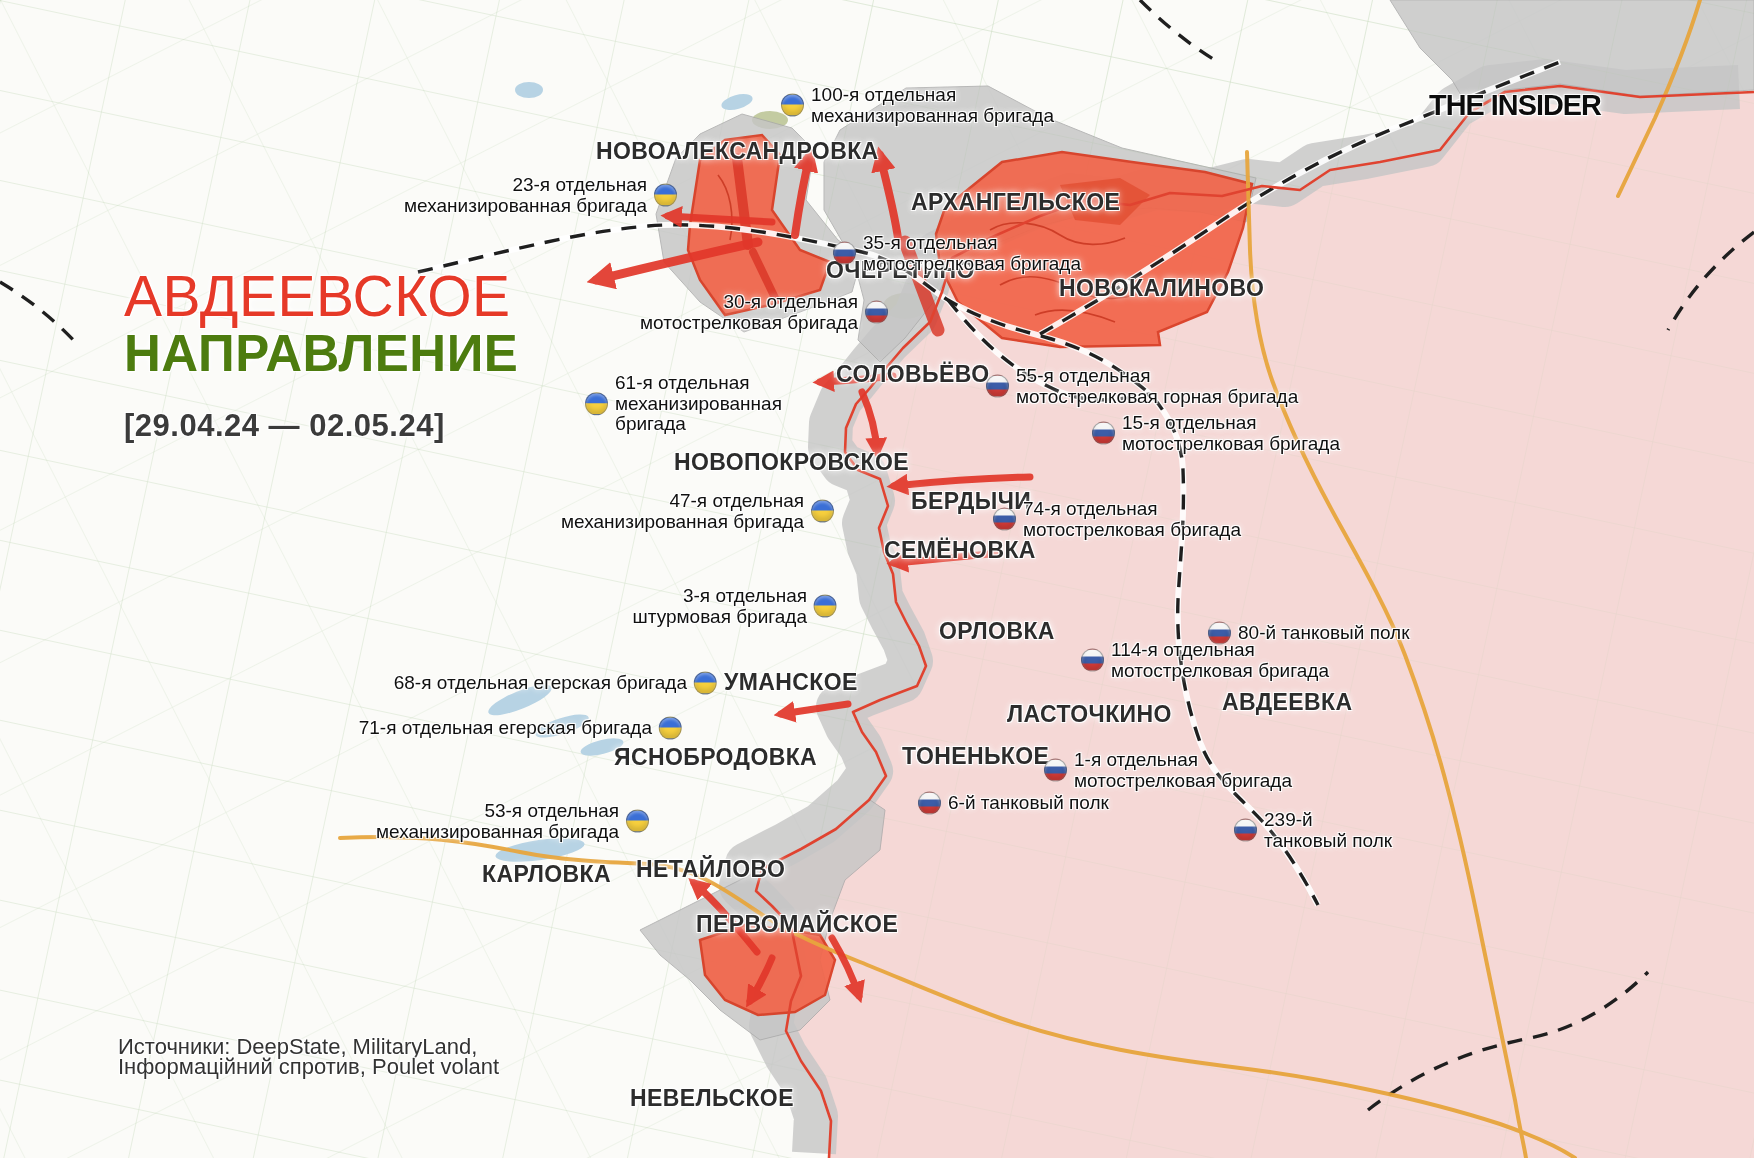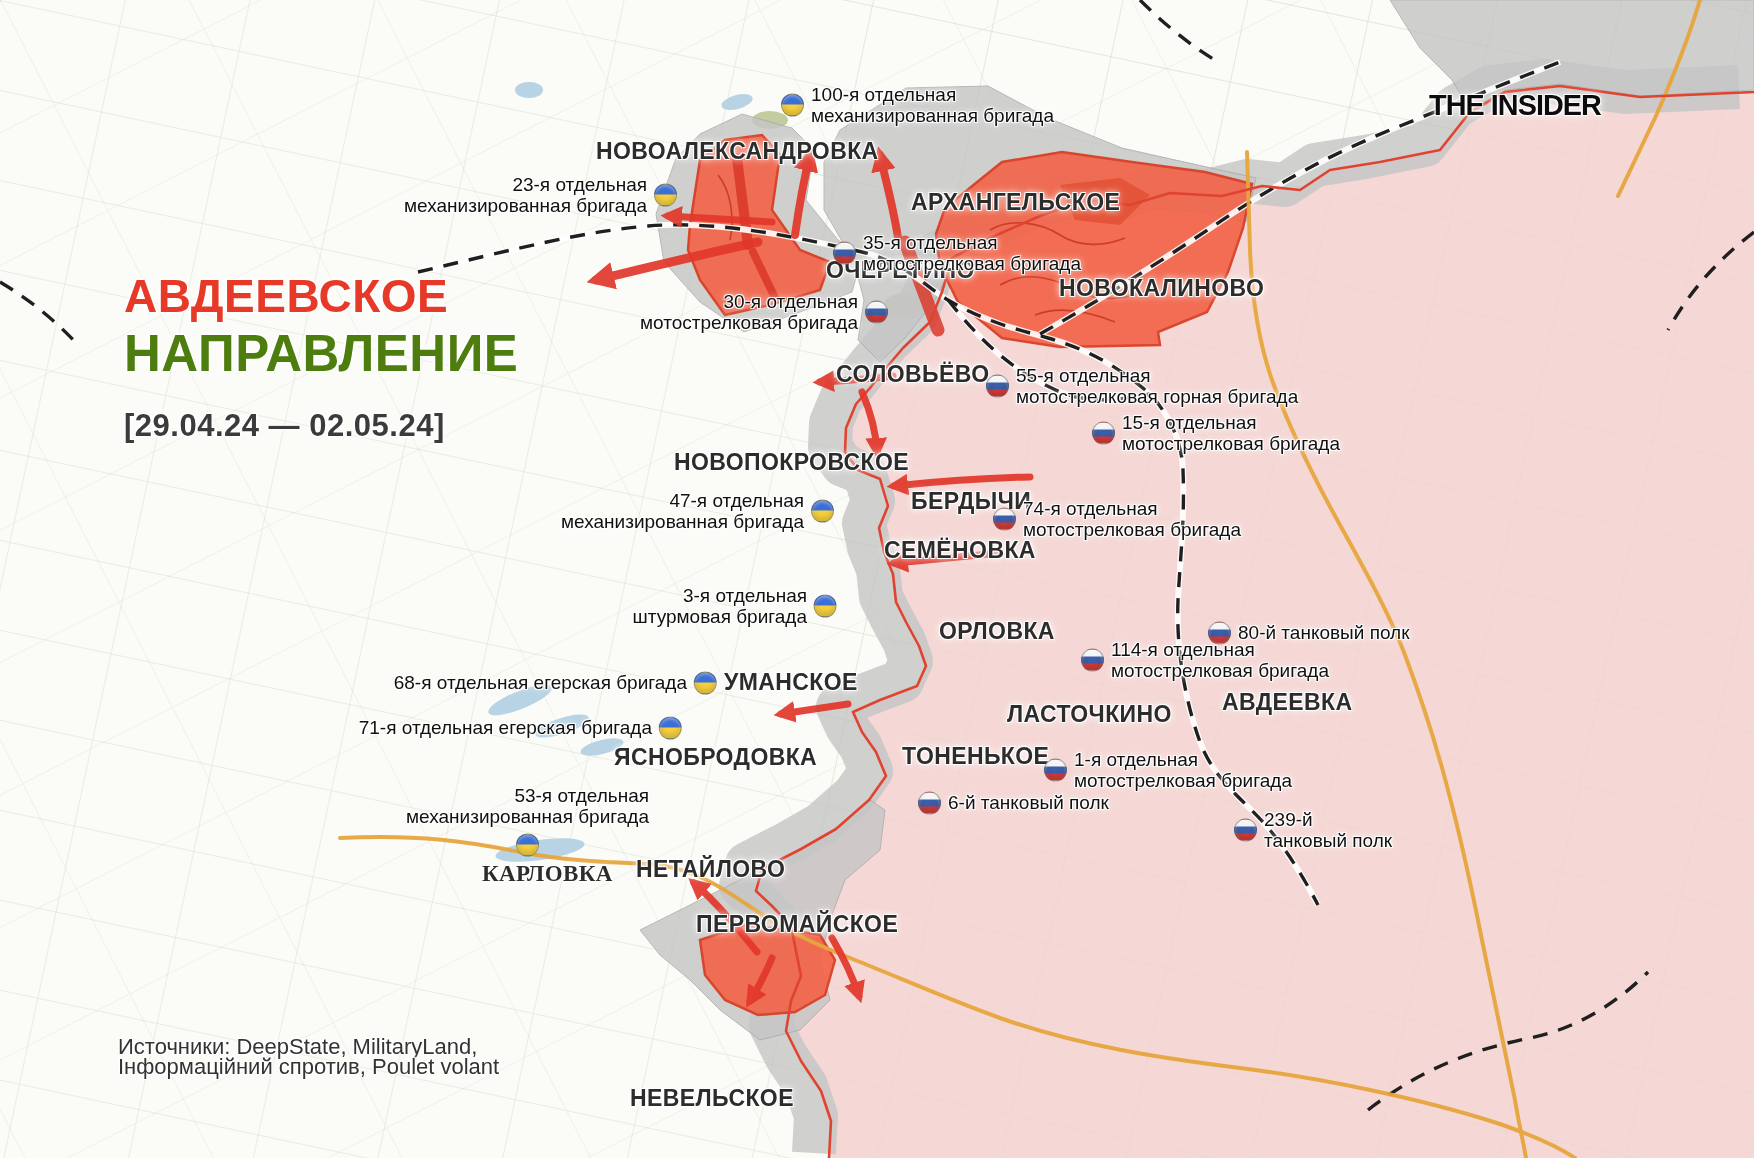--- a/index.html
+++ b/index.html
@@ -12,21 +12,21 @@
   .layer{position:absolute;left:0;top:0;width:100%;height:100%;pointer-events:none;padding-left:11px;}
 
   .halo{
     text-shadow:-1px -1px 0 rgba(255,255,255,.88),1px -1px 0 rgba(255,255,255,.88),
                 -1px 1px 0 rgba(255,255,255,.88),1px 1px 0 rgba(255,255,255,.88),
                 0 0 6px rgba(255,255,255,.95),0 0 10px rgba(255,255,255,.6);
   }
 
   
   .map-title{position:absolute;left:124px;top:268px;}
-  .map-title .t1{font-size:46px;line-height:57px;font-weight:bold;color:var(--title-red,#e63928);letter-spacing:.5px;}
+  .map-title .t1{font-size:57px;line-height:57px;font-weight:normal;color:var(--title-red,#e63928);letter-spacing:.5px;}
   .map-title .t2{font-size:51px;line-height:57px;font-weight:bold;color:#4d7c0f;letter-spacing:.5px;}
   .map-title .dates{margin-top:26px;font-size:31px;font-weight:bold;color:#3b3b3b;letter-spacing:.5px;}
 
   
   .logo{position:absolute;left:1429px;top:88px;font-size:30px;font-weight:bold;color:#0c0c0c;
         letter-spacing:-1px;transform:scaleX(.96);transform-origin:left top;}
 
   
   .sources{position:absolute;left:118px;top:1037px;font-size:22px;line-height:19.5px;color:#333;}
 
@@ -173,21 +173,21 @@
       <div class="town halo" style="left: 836px; top: 361px;">СОЛОВЬЁВО</div>
       <div class="town halo" style="left: 674px; top: 449px;">НОВОПОКРОВСКОЕ</div>
       <div class="town halo" style="left: 911px; top: 488px;">БЕРДЫЧИ</div>
       <div class="town halo" style="left: 884px; top: 537px;">СЕМЁНОВКА</div>
       <div class="town halo" style="left: 939px; top: 618px;">ОРЛОВКА</div>
       <div class="town halo" style="left: 724px; top: 669px;">УМАНСКОЕ</div>
       <div class="town halo" style="left: 1007px; top: 701px;">ЛАСТОЧКИНО</div>
       <div class="town halo" style="left: 1222px; top: 689px;">АВДЕЕВКА</div>
       <div class="town halo" style="left: 902px; top: 743px;">ТОНЕНЬКОЕ</div>
       <div class="town halo" style="left: 614px; top: 744px;">ЯСНОБРОДОВКА</div>
-      <div class="town halo" style="left: 482px; top: 861px; font-family: Liberation Serif, serif;">КАРЛОВКА</div>
+      <div class="town halo" style="left: 482px; top: 861px;">КАРЛОВКА</div>
       <div class="town halo" style="left: 636px; top: 856px;">НЕТАЙЛОВО</div>
       <div class="town halo" style="left: 696px; top: 911px;">ПЕРВОМАЙСКОЕ</div>
       <div class="town halo" style="left: 630px; top: 1085px;">НЕВЕЛЬСКОЕ</div>
     </div>
 
   <div class="layer">
       <div class="unit flag-left" style="left: 781px; transform: translateY(-50%); top: 105px;">
         <span class="flag ua"></span>
         <span class="unit-text halo">
           <span>100-я отдельная</span>
@@ -208,20 +208,28 @@
           <span>мотострелковая бригада</span>
         </span>
       </div>
       <div class="unit flag-right" style="left: 888px; transform: translate(-100%, -50%); top: 312px;">
         <span class="unit-text halo">
           <span>30-я отдельная</span>
           <span>мотострелковая бригада</span>
         </span>
         <span class="flag ru"></span>
       </div>
+      <div class="unit flag-left" style="left: 585px; transform: translateY(-50%); top: 404px;">
+        <span class="flag ua"></span>
+        <span class="unit-text halo">
+          <span>61-я отдельная</span>
+          <span>механизированная</span>
+          <span>бригада</span>
+        </span>
+      </div>
       <div class="unit flag-left" style="left: 986px; transform: translateY(-50%); top: 386px;">
         <span class="flag ru"></span>
         <span class="unit-text halo">
           <span>55-я отдельная</span>
           <span>мотострелковая горная бригада</span>
         </span>
       </div>
       <div class="unit flag-left" style="left: 1092px; transform: translateY(-50%); top: 433px;">
         <span class="flag ru"></span>
         <span class="unit-text halo">
@@ -281,21 +289,21 @@
           <span>1-я отдельная</span>
           <span>мотострелковая бригада</span>
         </span>
       </div>
       <div class="unit flag-left" style="left: 918px; transform: translateY(-50%); top: 803px;">
         <span class="flag ru"></span>
         <span class="unit-text halo">
           <span>6-й танковый полк</span>
         </span>
       </div>
-      <div class="unit flag-right" style="left: 649px; transform: translate(-100%, -50%); top: 821px; flex-direction: column;">
+      <div class="unit flag-right" style="left: 649px; transform: translate(-100%, -50%); top: 821px;">
         <span class="unit-text halo">
           <span>53-я отдельная</span>
           <span>механизированная бригада</span>
         </span>
         <span class="flag ua"></span>
       </div>
       <div class="unit flag-left" style="left: 1234px; transform: translateY(-50%); top: 830px;">
         <span class="flag ru"></span>
         <span class="unit-text halo">
           <span>239-й</span>

